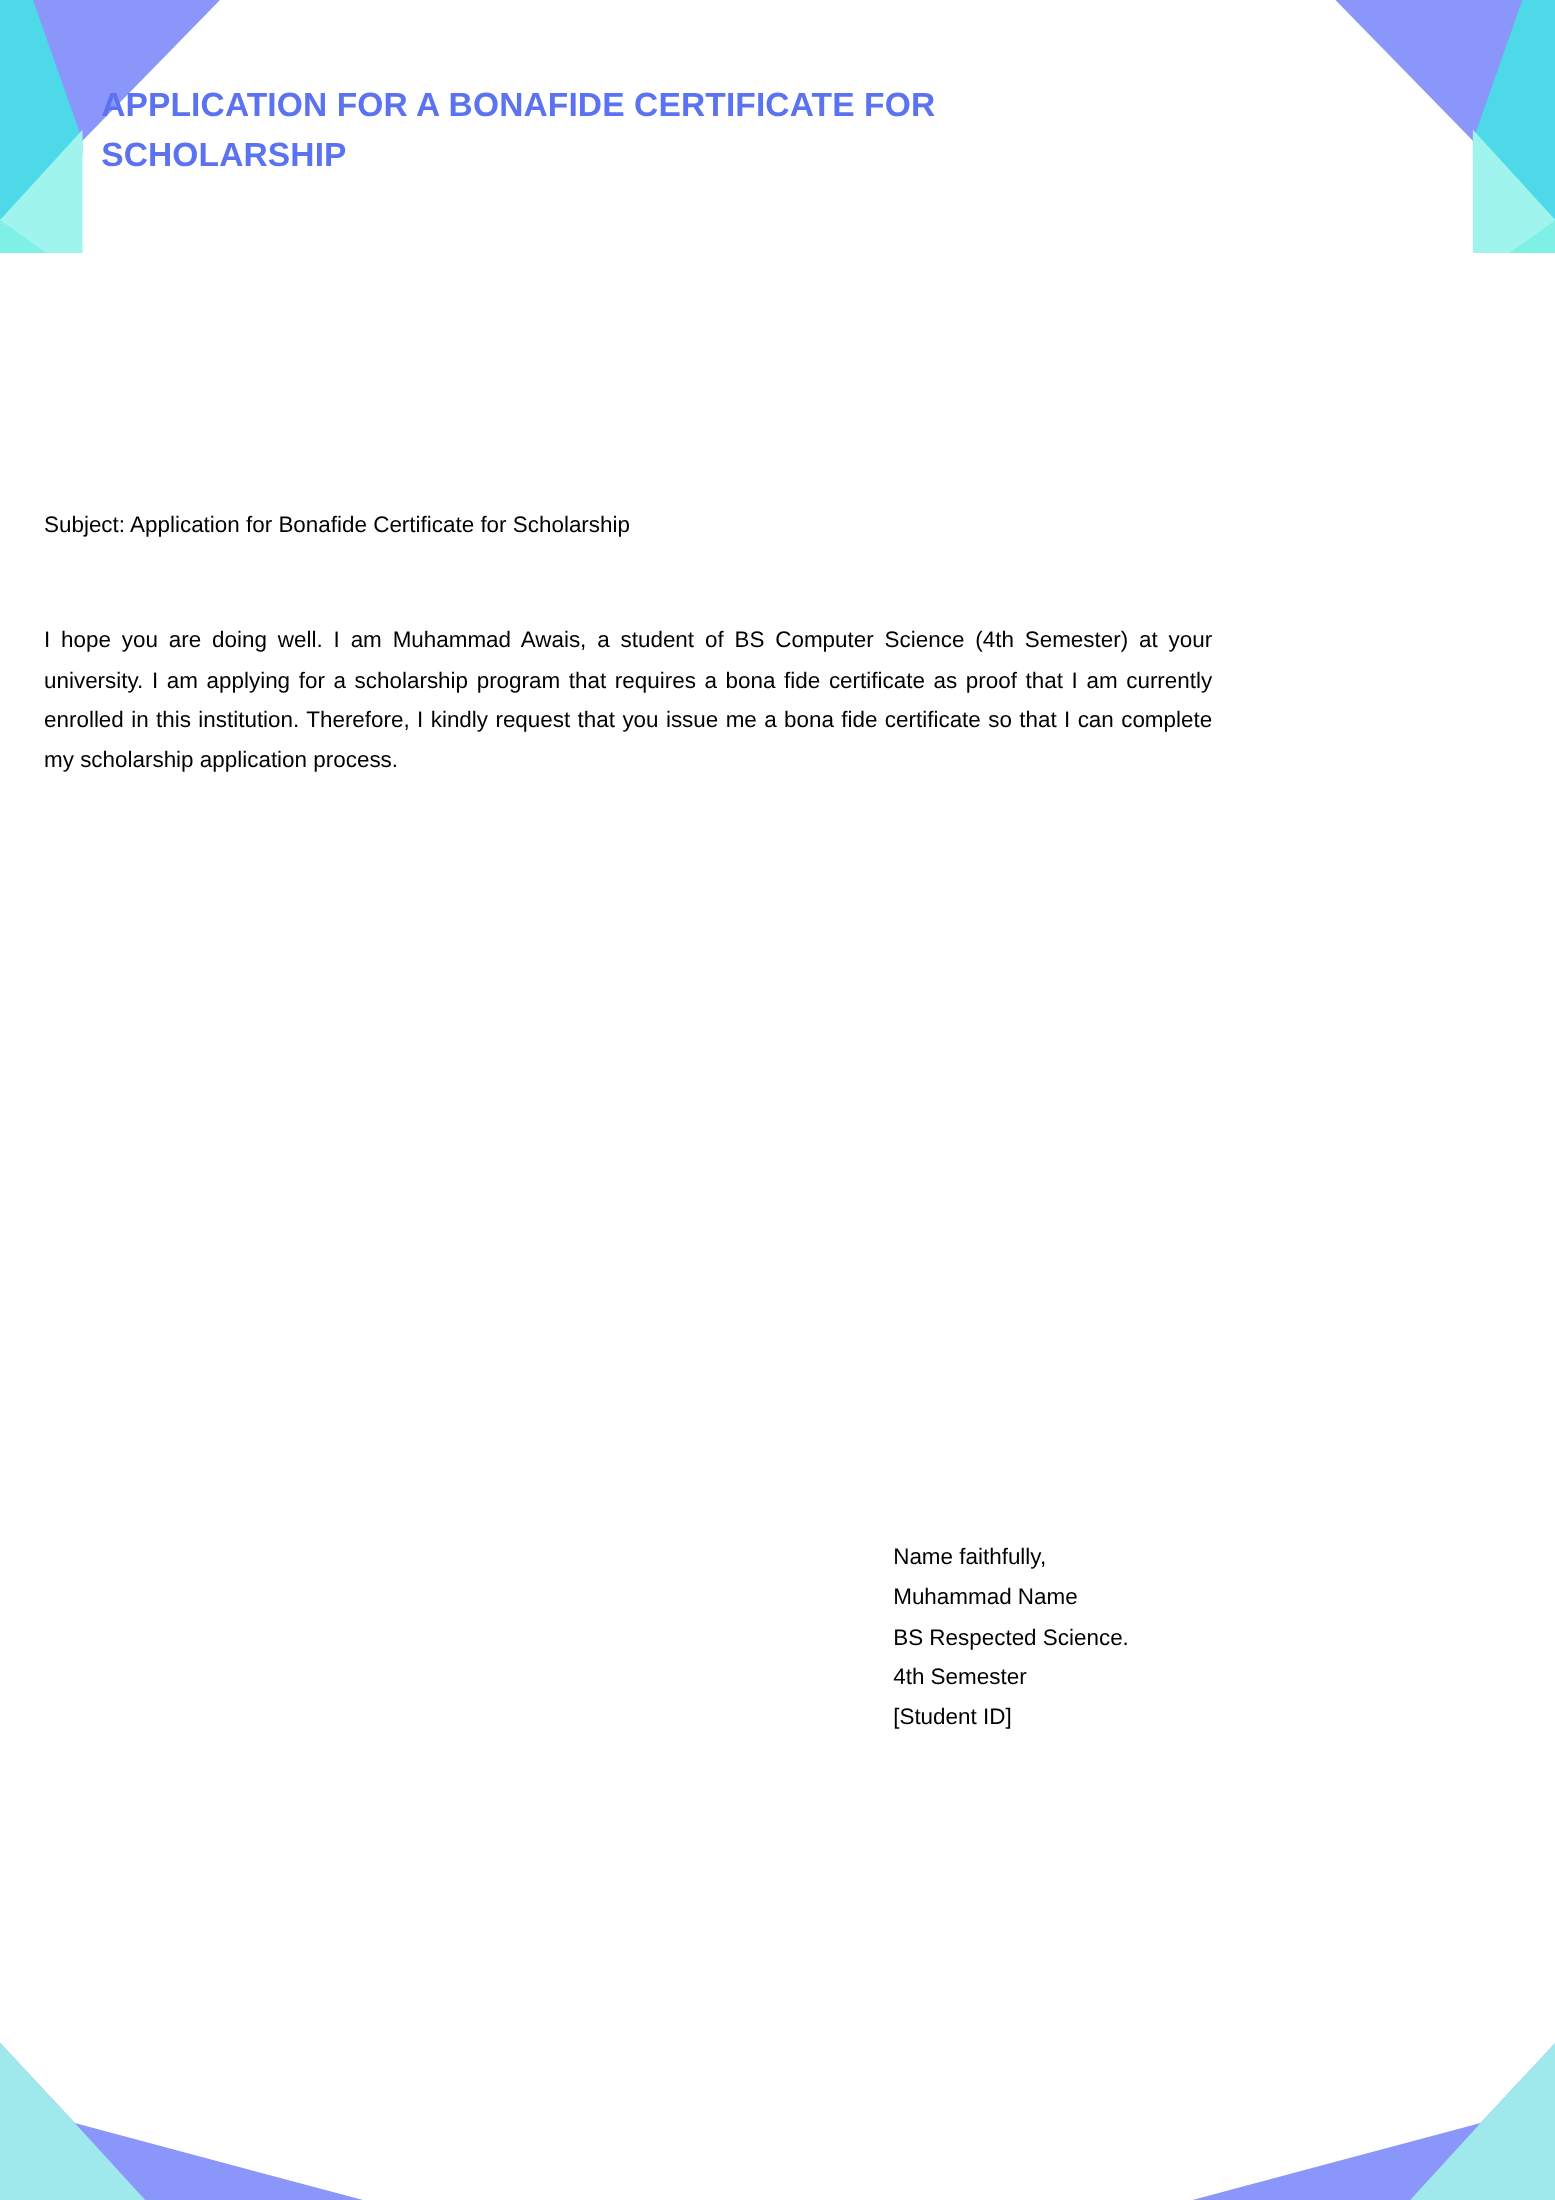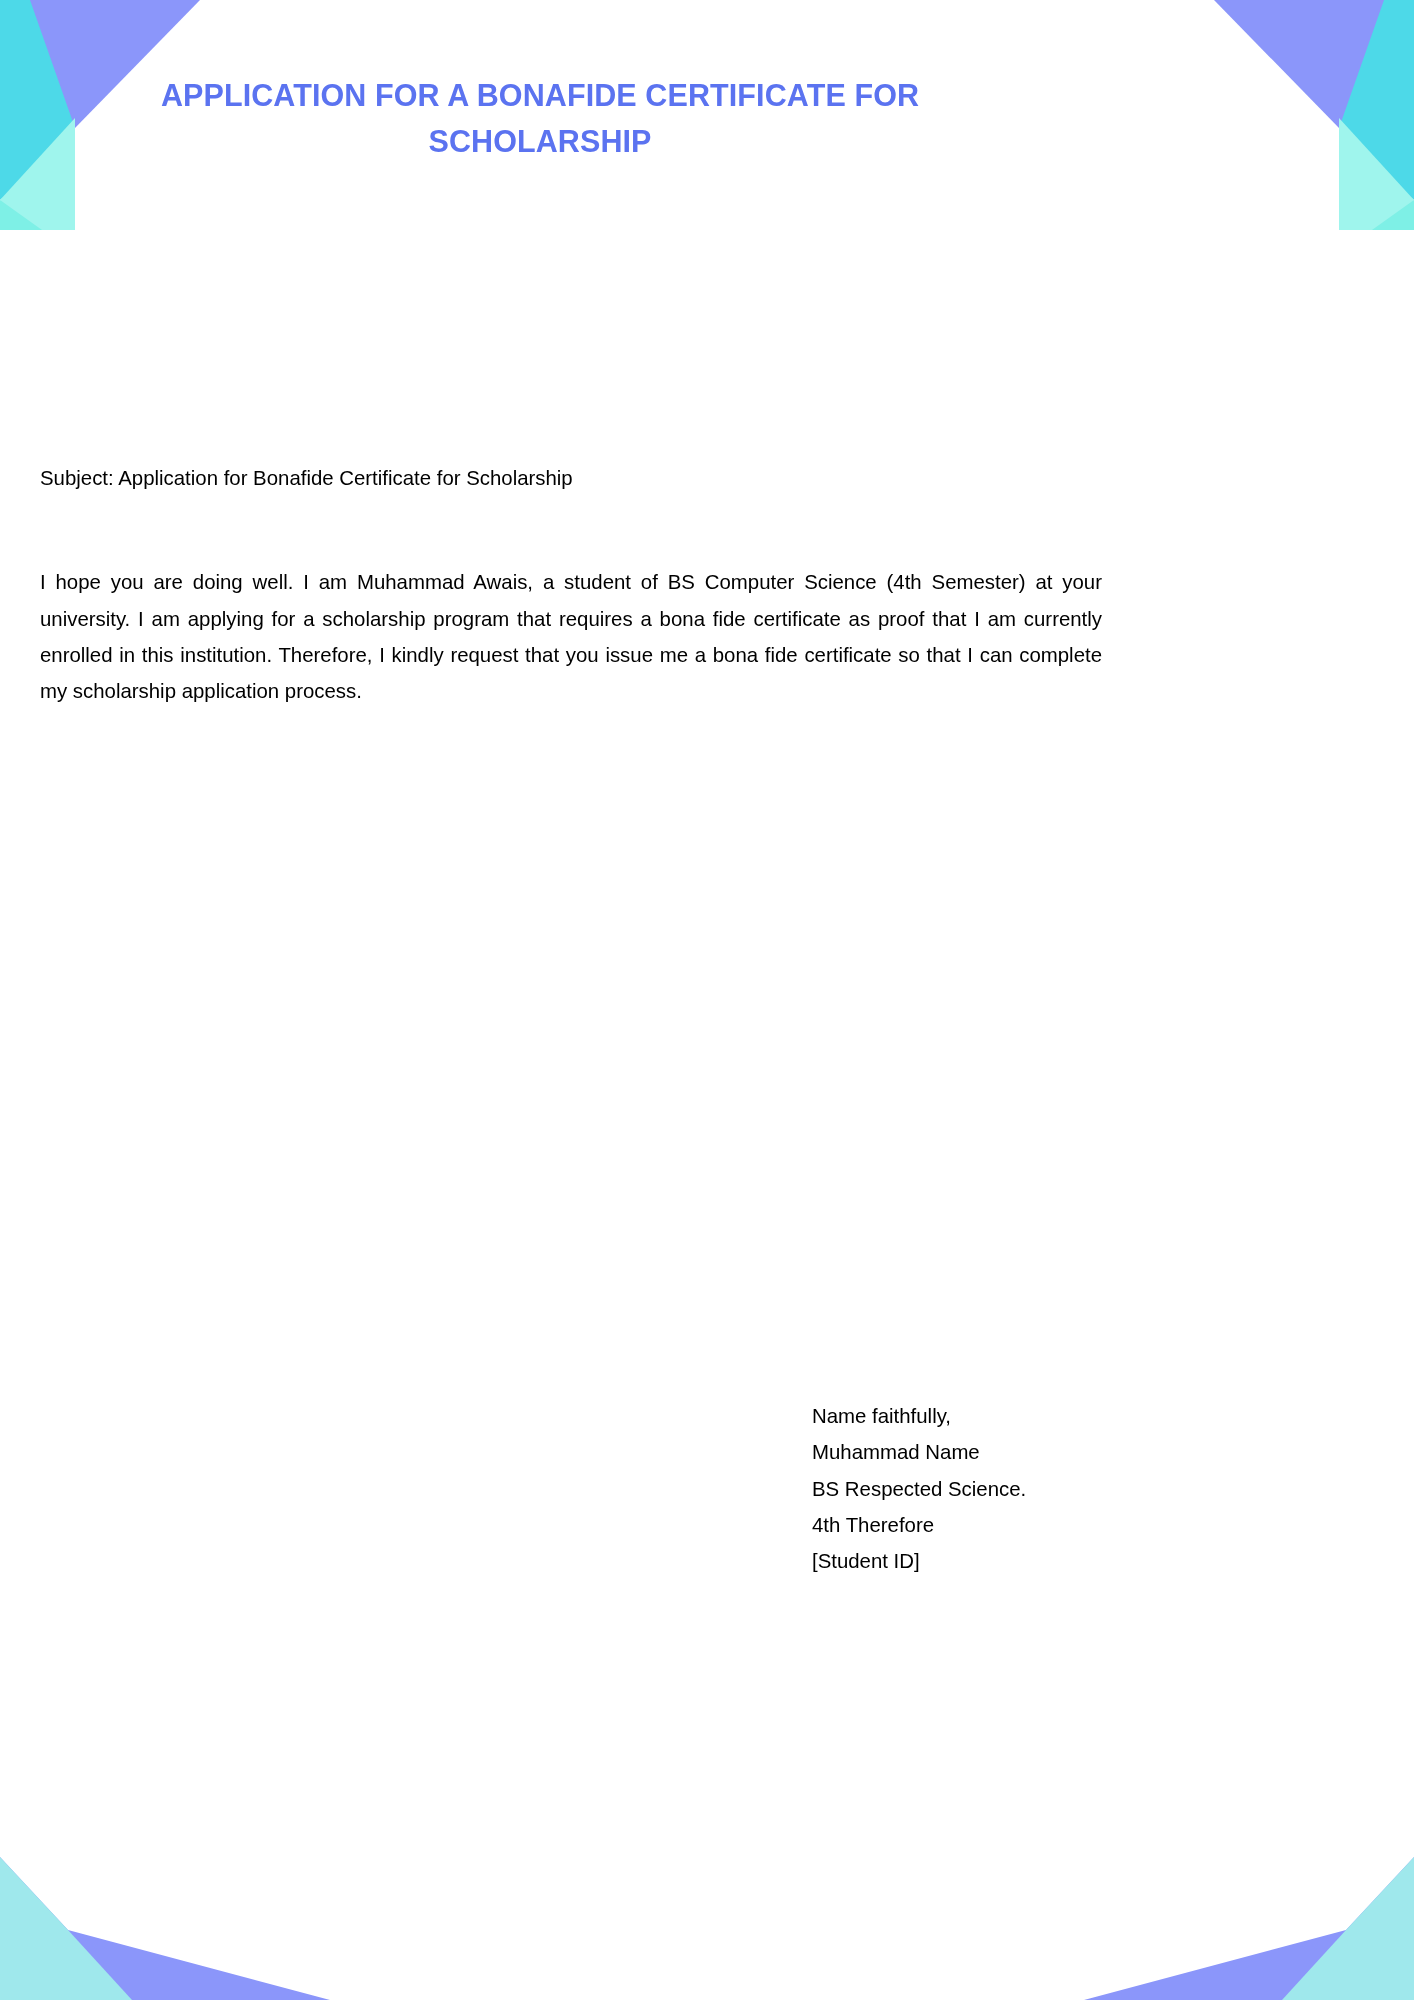--- a/index.html
+++ b/index.html
@@ -26,24 +26,23 @@
     pointer-events: none;
   }
   .corner-tl { top: 0; left: 0; }
   .corner-tr { top: 0; right: 0; }
   .corner-bl { bottom: 0; left: 0; }
   .corner-br { bottom: 0; right: 0; }
 
   
   .title-block {
     position: absolute;
-    left: 80px;
+    left: 92px;
     top: 72px;
     width: 920px;
-    text-align: center;
   }
   .doc-title {
     margin: 0;
     font-size: 30.5px;
     line-height: 1.52;
     font-weight: bold;
     letter-spacing: 0.1px;
     color: #5b73f0;
     font-family: "Liberation Sans", sans-serif;
   }
@@ -136,17 +135,17 @@
 
     <div class="gap-small"></div>
 
 
   </div>
 
   <div class="signature">
     <div class="sig-line">Name faithfully,</div>
     <div class="sig-line">Muhammad Name</div>
     <div class="sig-line">BS Respected Science.</div>
-    <div class="sig-line">4th Therefore</div>
+    <div class="sig-line">4th Semester</div>
     <div class="sig-line">[Student ID]</div>
   </div>
 
 </div>
 
 </body></html>

